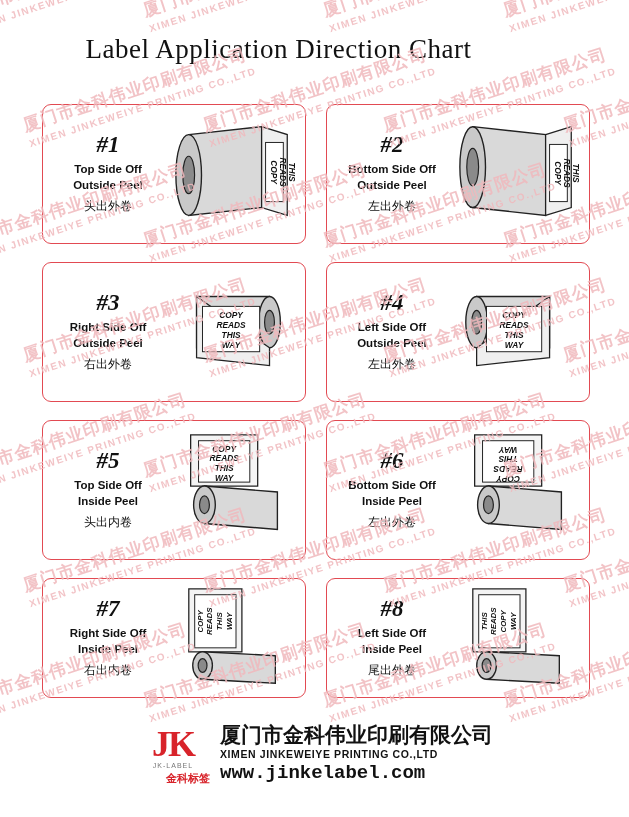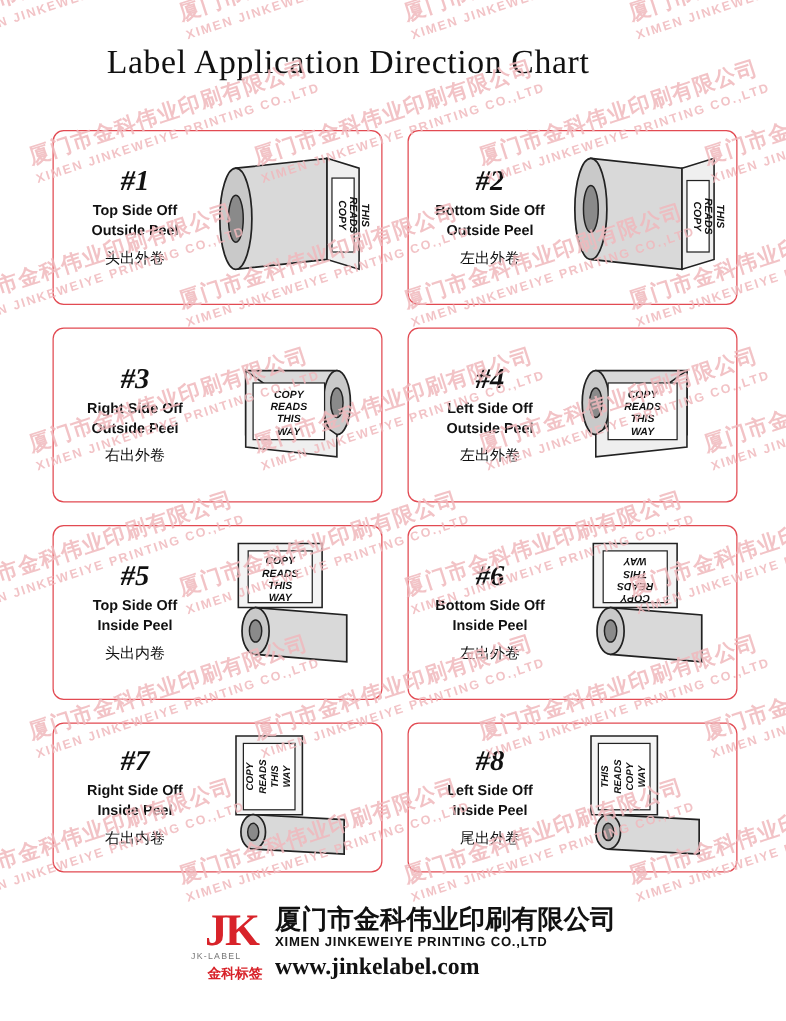--- a/index.html
+++ b/index.html
@@ -139,21 +139,21 @@
     z-index: 6;
   }
   #logo-mark {
     position: relative;
     width: 74px;
     height: 64px;
     margin-right: 10px;
   }
   #logo-mark .jk {
     position: absolute;
-    left: 12px; top: 0;
+    left: 0; top: 0;
     width: 74px;
     height: 44px;
     color: #d8232a;
     font-family: "Liberation Serif", serif;
     font-weight: bold;
     font-size: 36px;
     letter-spacing: -2px;
     line-height: 44px;
     text-align: center;
   }
@@ -186,21 +186,21 @@
   }
   #company-en {
     font-family: "Liberation Sans", sans-serif;
     font-size: 10.5px;
     font-weight: bold;
     color: #111;
     letter-spacing: 0.6px;
     margin-top: 1px;
   }
   #website {
-    font-family: Liberation Serif, serif;
+    font-family: Liberation Mono, monospace;
     font-size: 19px;
     font-weight: bold;
     color: #111;
     margin-top: 3px;
   }
 </style>
 </head>
 <body>
 
 <div id="watermark-layer">

